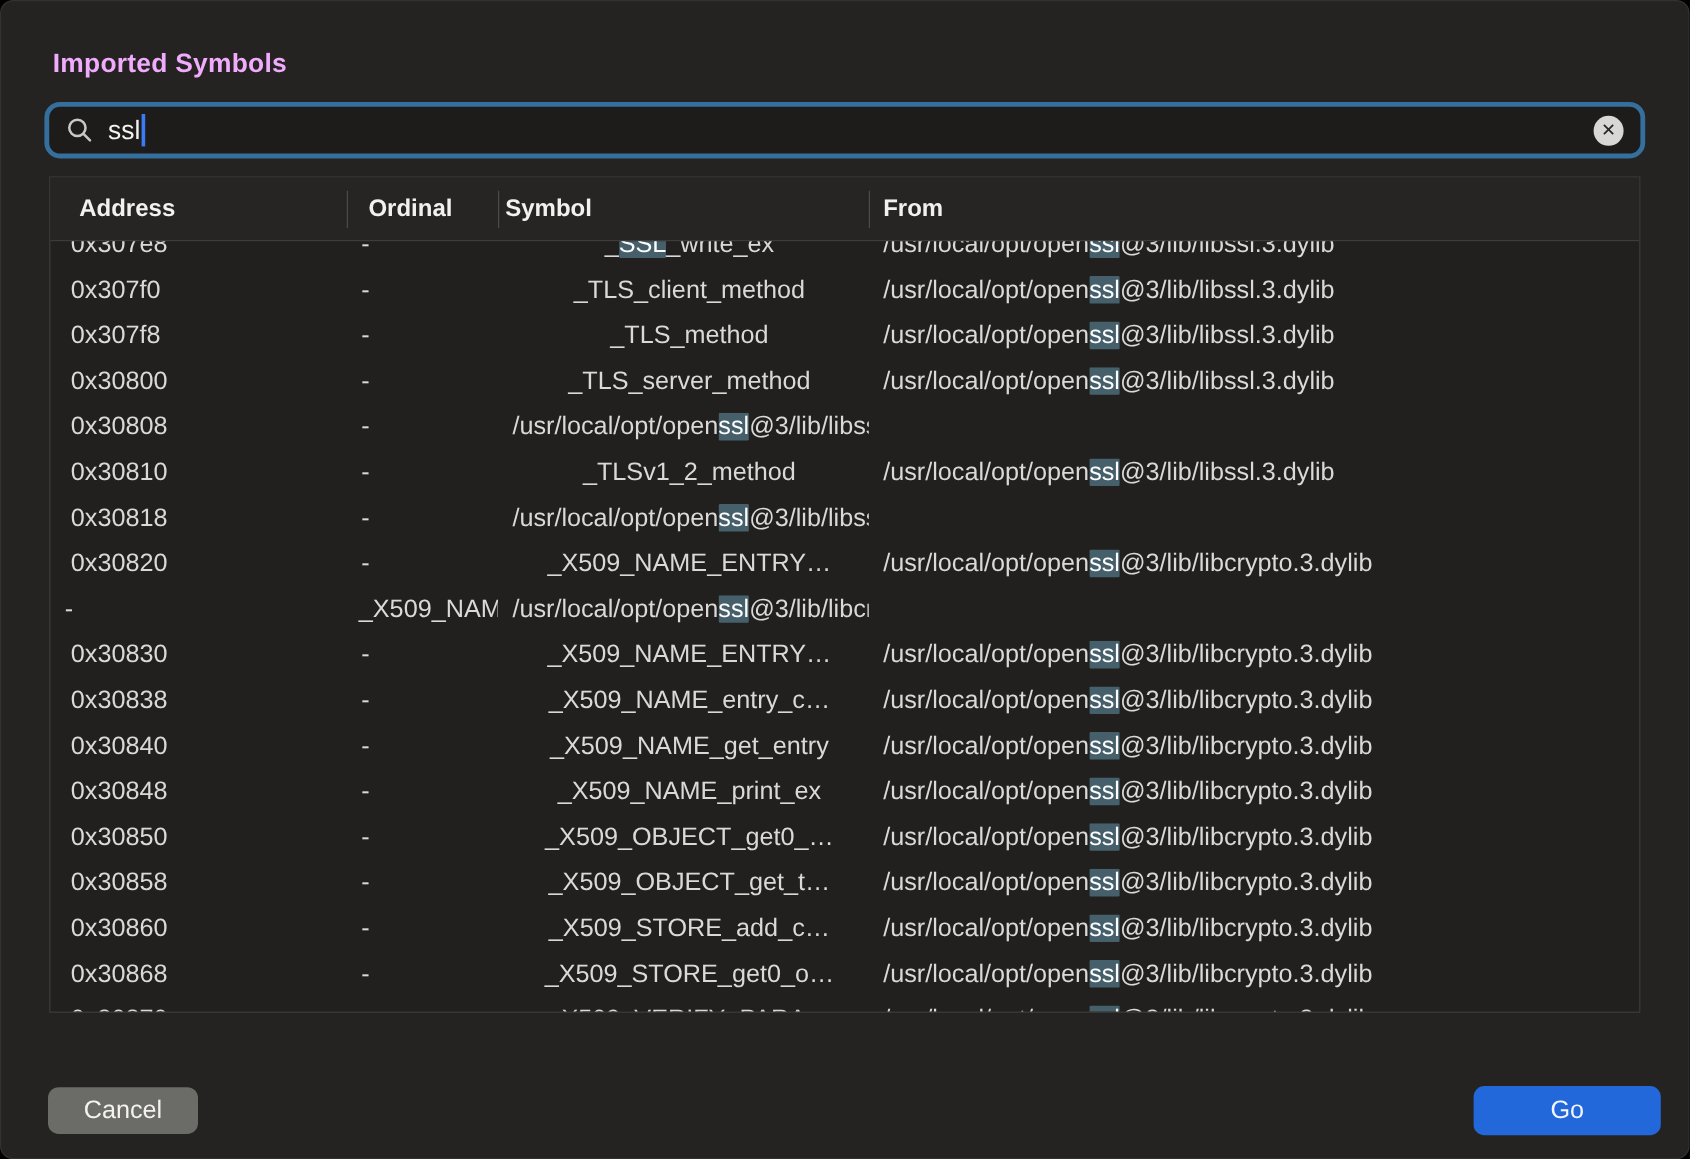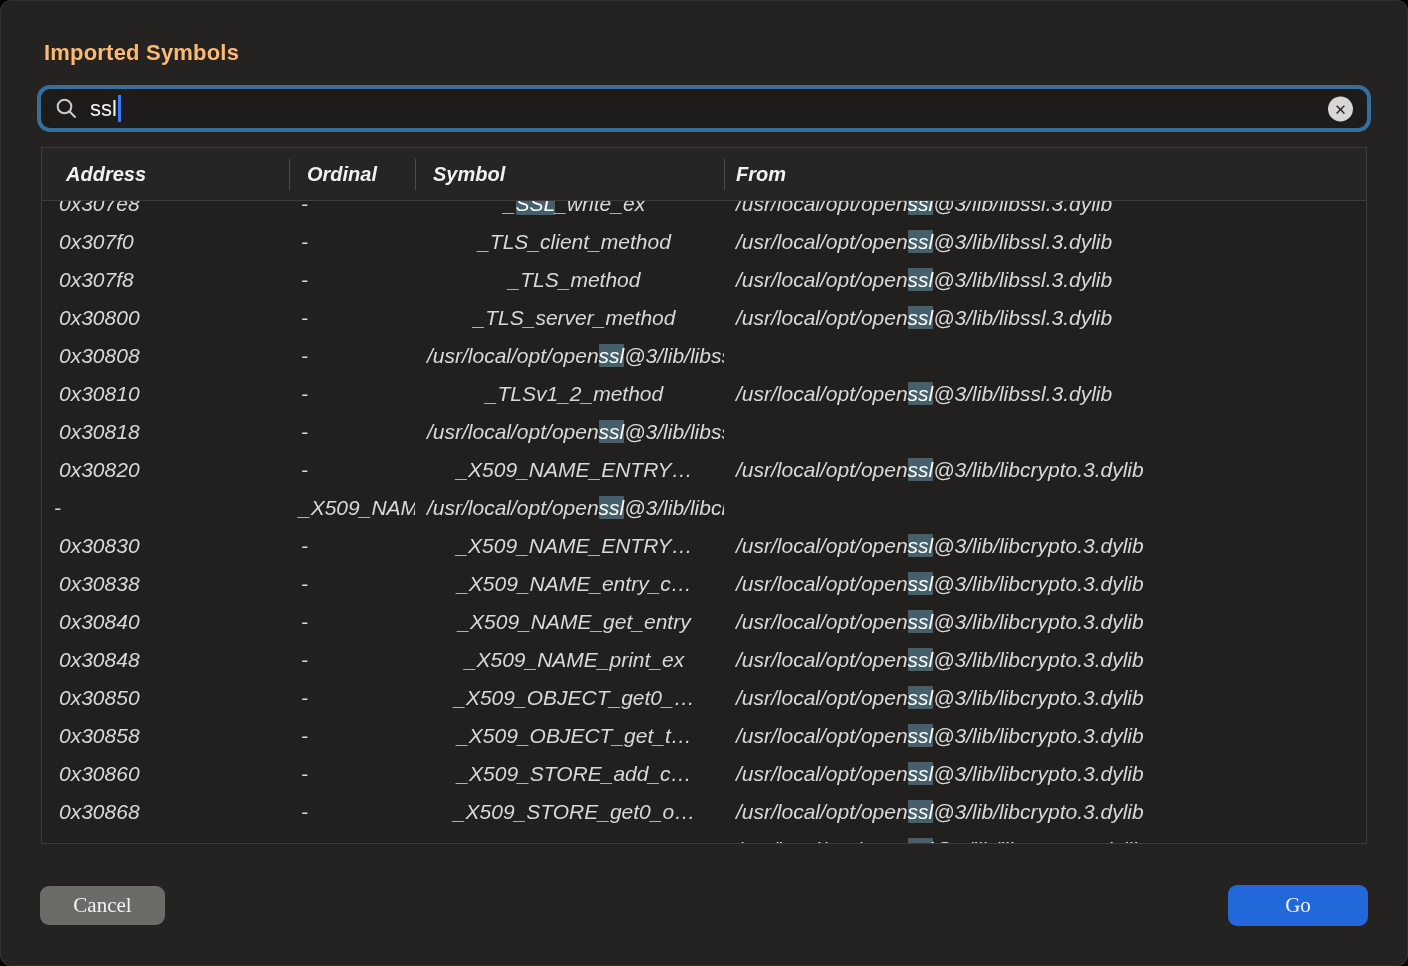--- a/index.html
+++ b/index.html
@@ -1,58 +1,58 @@
 <!DOCTYPE html>
 <html><head>
 <meta charset="utf-8">
 <style>
   html,body{margin:0;padding:0;background:#000;width:1408px;height:966px;overflow:hidden;
     font-family:"Liberation Sans","DejaVu Sans",sans-serif;}
   .window{position:absolute;inset:0;width:1408px;height:966px;background:#242321;
     border-radius:11px;box-shadow:inset 0 0 0 1px rgba(255,255,255,0.07);box-sizing:border-box;}
-  .title{position:absolute;left:44px;top:40px;font-size:22px;font-weight:600;color:#fdba74;letter-spacing:.2px;}
+  .title{position:absolute;left:44px;top:40px;font-size:22px;font-weight:600;color:#f0abfc;letter-spacing:.2px;}
 
   
   .search-wrap{position:absolute;left:37px;top:85px;width:1334px;height:47px;box-sizing:border-box;
     border:4px solid #356f9e;border-radius:13px;background:#1d1c1b;display:flex;align-items:center;}
   .search-icon{margin-left:14px;display:flex;align-items:center;flex:0 0 auto;}
   .search-text{margin-left:12px;font-size:22px;color:#f4f3f1;white-space:pre;}
   .caret{display:inline-block;width:3px;height:27px;background:#3b7bfa;margin-left:1px;vertical-align:-6px;}
   .clear-btn{position:absolute;right:14px;top:50%;transform:translateY(-50%);width:25px;height:25px;
     border-radius:50%;background:#d8d7d5;display:flex;align-items:center;justify-content:center;cursor:pointer;}
   .clear-x{font-size:15px;font-weight:700;color:#272625;line-height:1;}
 
   
   .table{position:absolute;left:41px;top:147px;width:1326px;height:697px;box-sizing:border-box;
-    border:1px solid #3d3c3a;background:#21201f;font-style:italic;}
+    border:1px solid #3d3c3a;background:#21201f;}
   .thead{position:relative;height:53px;background:#262524;border-bottom:1px solid #3d3c3a;
     display:grid;grid-template-columns:247px 126px 309px 1fr;align-items:center;box-sizing:border-box;}
   .th{font-size:20px;font-weight:600;color:#f2f1ef;}
   .th.c0{padding-left:24px;}
   .th.c1{padding-left:18px;}
-  .th.c2{padding-left:18px;}
+  .th.c2{padding-left:6px;}
   .th.c3{padding-left:12px;}
   .vsep{position:absolute;top:11px;width:1px;height:31px;background:#4b4b49;}
   .vsep.s1{left:247px;} .vsep.s2{left:373px;} .vsep.s3{left:682px;}
 
   .tbody{position:relative;height:642px;overflow:hidden;}
   .rows{position:absolute;left:0;top:-16px;right:0;}
   .row{display:grid;grid-template-columns:247px 126px 309px 1fr;height:38px;align-items:center;}
   .cell{font-size:21px;color:#dbd9d7;white-space:nowrap;overflow:hidden;}
   .cell.c0{padding-left:17px;}
   .cell.c1{padding-left:12px;}
   .cell.c2{padding-left:10px;text-align:center;}
   .cell.c3{padding-left:12px;}
   .hl{background:#46606b;color:#fdfdfd;border-radius:1px;}
 
   
   .btn{position:absolute;border-radius:9px;border:none;font-size:21px;cursor:pointer;
-    display:flex;align-items:center;justify-content:center;font-family:Liberation Serif, serif;}
+    display:flex;align-items:center;justify-content:center;font-family:Liberation Sans, sans-serif;margin-top:20px;}
   .btn-cancel{left:40px;top:886px;width:125px;height:39px;background:#6b6b68;color:#f4f3f1;}
-  .btn-go{left:1228px;top:885px;width:140px;height:41px;background:#2368da;color:#f2f5fb;font-weight:500;}
+  .btn-go{left:1228px;top:885px;width:156px;height:41px;background:#2368da;color:#f2f5fb;font-weight:500;}
 </style>
 </head>
 <body>
 
 <div class="window">
 
   <div class="title">Imported Symbols</div>
 
   <div class="search-wrap">
     <span class="search-icon">

